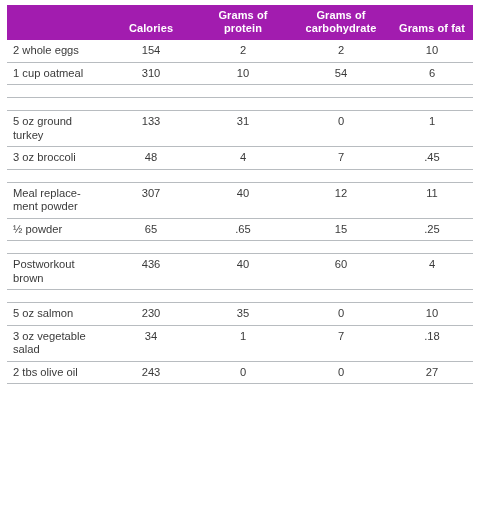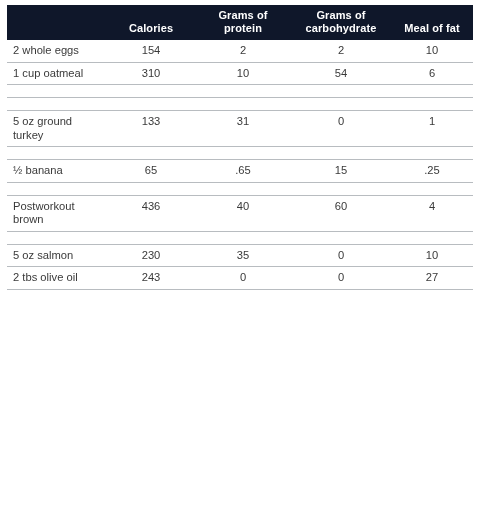--- a/index.html
+++ b/index.html
@@ -34,21 +34,21 @@
 
   
   col.c-food  { width: 100px; }
   col.c-cal   { width: 88px; }
   col.c-pro   { width: 96px; }
   col.c-carb  { width: 100px; }
   col.c-fat   { width: 82px; }
 
   
   thead tr.header-row th {
-    background: #0f172a;
+    background: #a21caf;
     color: #ffffff;
     font-weight: bold;
     font-size: 11px;
     line-height: 12.5px;
     vertical-align: bottom;
     padding: 4px 2px 6px 2px;
     height: 33px;
     box-sizing: border-box;
     text-align: center;
     letter-spacing: 0.1px;
@@ -115,21 +115,21 @@
         <th>
           <span class="hdr-line">Grams of</span>
           <span class="hdr-line">protein</span>
         </th>
         <th>
           <span class="hdr-line">Grams of</span>
           <span class="hdr-line">carbohydrate</span>
         </th>
         <th>
           <span class="hdr-line"></span>
-          <span class="hdr-line">Meal of fat</span>
+          <span class="hdr-line">Grams of fat</span>
         </th>
       </tr>
     </thead>
     <tbody id="table-body">
         <tr class="first-row">
           <td class="food nowrap">2 whole eggs</td>
           <td class="nowrap">154</td>
           <td class="nowrap">2</td>
           <td class="nowrap">2</td>
           <td class="nowrap">10</td>
@@ -148,25 +148,40 @@
           <td colspan="5"></td>
         </tr>
         <tr>
           <td class="food nowrap">5 oz ground
 turkey</td>
           <td class="nowrap">133</td>
           <td class="nowrap">31</td>
           <td class="nowrap">0</td>
           <td class="nowrap">1</td>
         </tr>
-        <tr class="spacer">
-          <td colspan="5"></td>
-        </tr>
-        <tr>
-          <td class="food nowrap">½ banana</td>
+        <tr>
+          <td class="food nowrap">3 oz broccoli</td>
+          <td class="nowrap">48</td>
+          <td class="nowrap">4</td>
+          <td class="nowrap">7</td>
+          <td class="nowrap">.45</td>
+        </tr>
+        <tr class="spacer">
+          <td colspan="5"></td>
+        </tr>
+        <tr>
+          <td class="food nowrap">Meal replace-
+ment powder</td>
+          <td class="nowrap">307</td>
+          <td class="nowrap">40</td>
+          <td class="nowrap">12</td>
+          <td class="nowrap">11</td>
+        </tr>
+        <tr>
+          <td class="food nowrap">½ powder</td>
           <td class="nowrap">65</td>
           <td class="nowrap">.65</td>
           <td class="nowrap">15</td>
           <td class="nowrap">.25</td>
         </tr>
         <tr class="spacer">
           <td colspan="5"></td>
         </tr>
         <tr>
           <td class="food nowrap">Postworkout
@@ -180,20 +195,28 @@
           <td colspan="5"></td>
         </tr>
         <tr>
           <td class="food nowrap">5 oz salmon</td>
           <td class="nowrap">230</td>
           <td class="nowrap">35</td>
           <td class="nowrap">0</td>
           <td class="nowrap">10</td>
         </tr>
         <tr>
+          <td class="food nowrap">3 oz vegetable
+salad</td>
+          <td class="nowrap">34</td>
+          <td class="nowrap">1</td>
+          <td class="nowrap">7</td>
+          <td class="nowrap">.18</td>
+        </tr>
+        <tr>
           <td class="food nowrap">2 tbs olive oil</td>
           <td class="nowrap">243</td>
           <td class="nowrap">0</td>
           <td class="nowrap">0</td>
           <td class="nowrap">27</td>
         </tr>
       </tbody>
   </table>
 </div>
 

